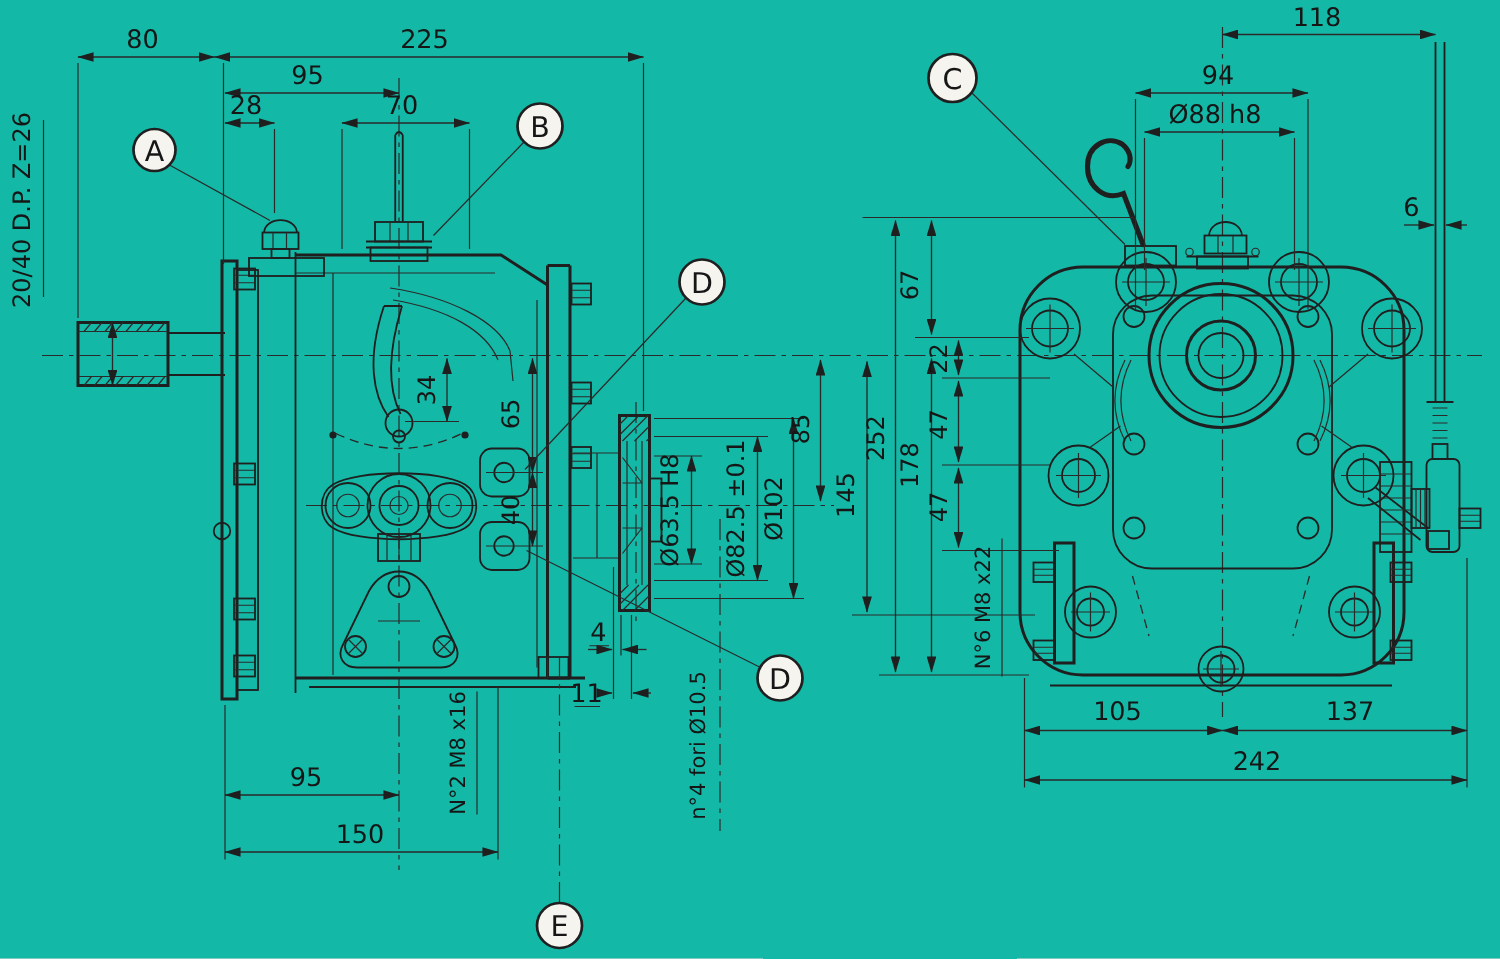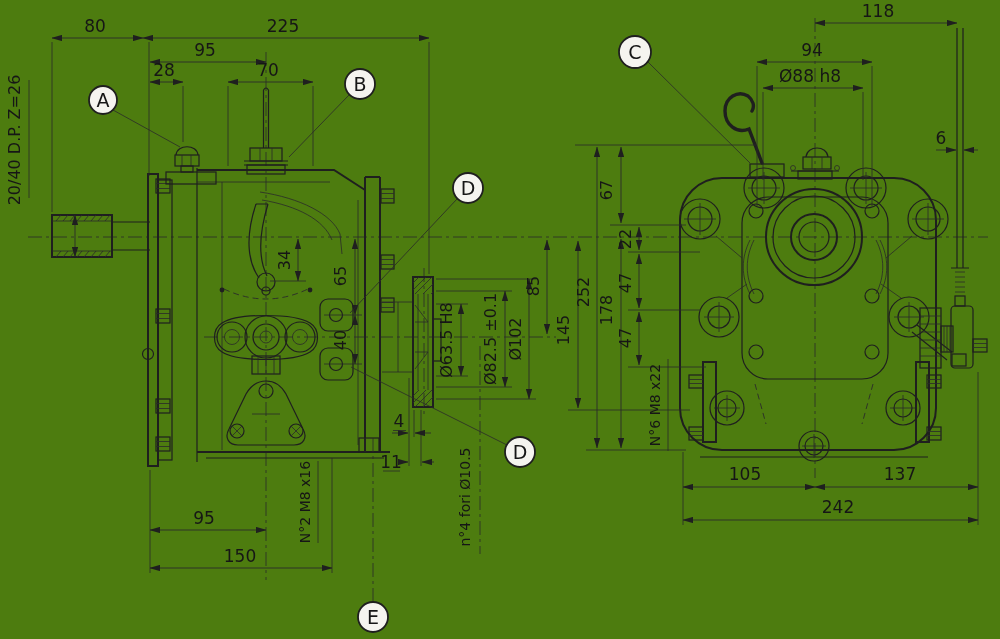--- a/index.html
+++ b/index.html
@@ -1,16 +1,16 @@
 <!DOCTYPE html>
 <html><head>
 <meta charset="utf-8">
 <style>
   html,body{margin:0;padding:0;background:#d8d7d2;}
-  .sheet{width:1000px;height:639px;position:relative;background:#4d7c0f;margin:0 auto;overflow:hidden;}
+  .sheet{width:1000px;height:639px;position:relative;background:#14b8a6;margin:0 auto;overflow:hidden;}
   svg{display:block}
   
   .p  {stroke:#1f1f1f;stroke-width:1.2;fill:none;}
   .p2 {stroke:#1f1f1f;stroke-width:2;fill:none;}
   .thin{stroke:#2a2a2a;stroke-width:.8;fill:none;}
   .dim{stroke:#2a2a2a;stroke-width:.9;fill:none;}
   .cl {stroke:#2a2a2a;stroke-width:.8;fill:none;stroke-dasharray:14 4 3 4;}
   .dash{stroke:#2a2a2a;stroke-width:.9;fill:none;stroke-dasharray:6 4;}
   .wire{stroke:#1f1f1f;stroke-width:3.4;fill:none;stroke-linecap:round;}
   .dot{fill:#1f1f1f;stroke:none;}

